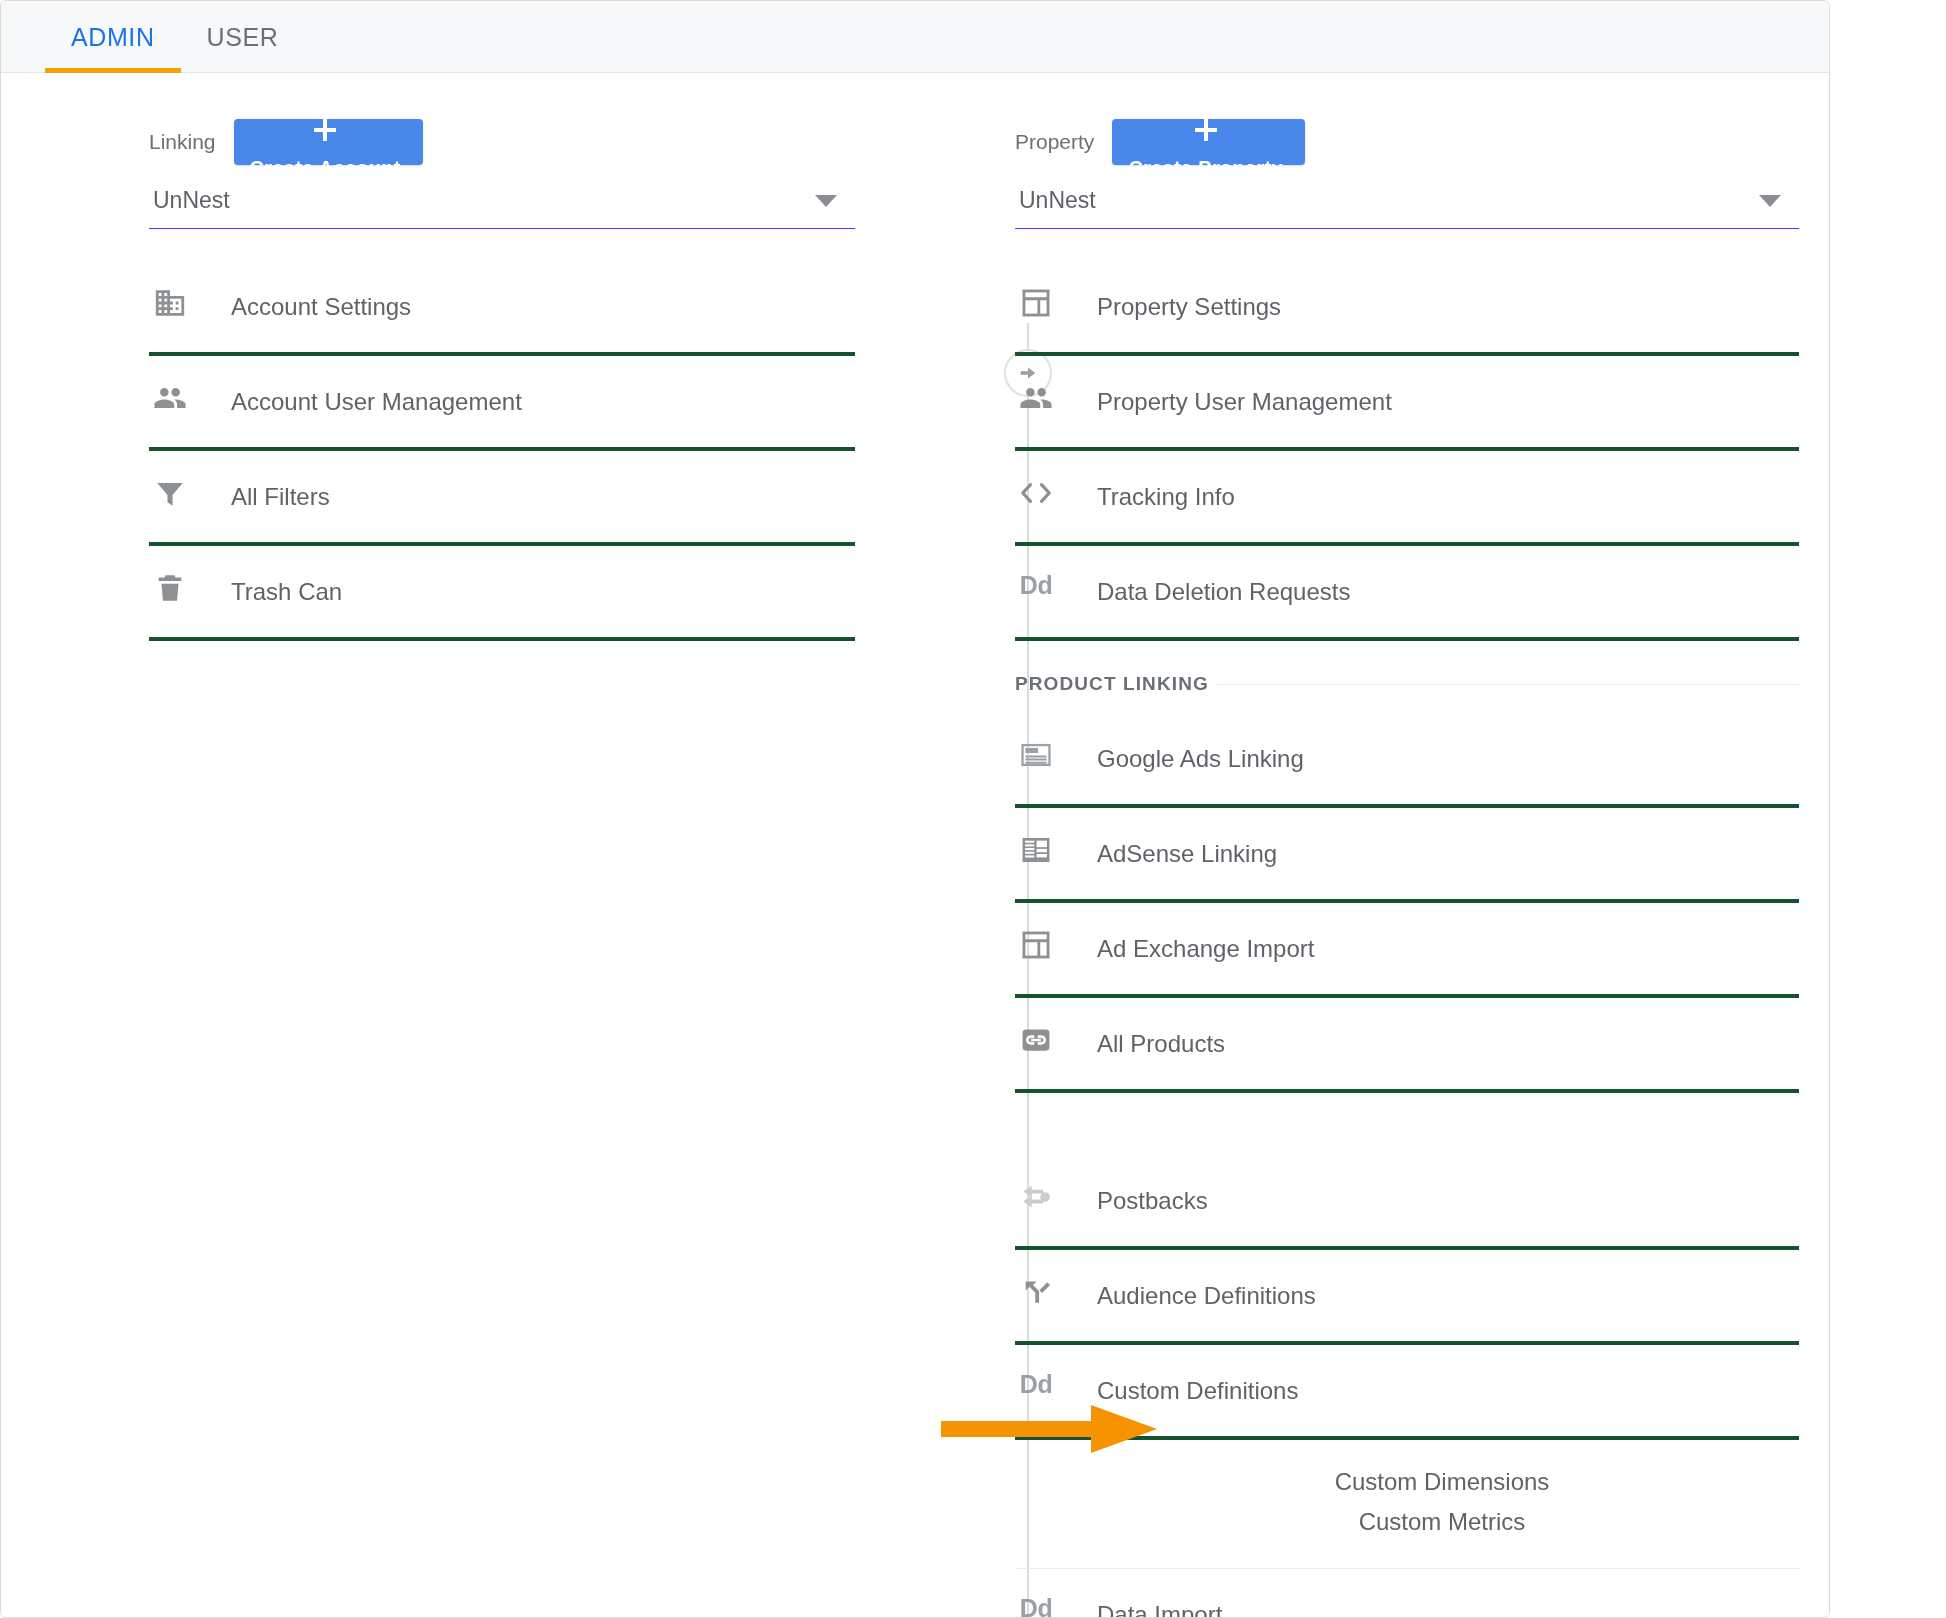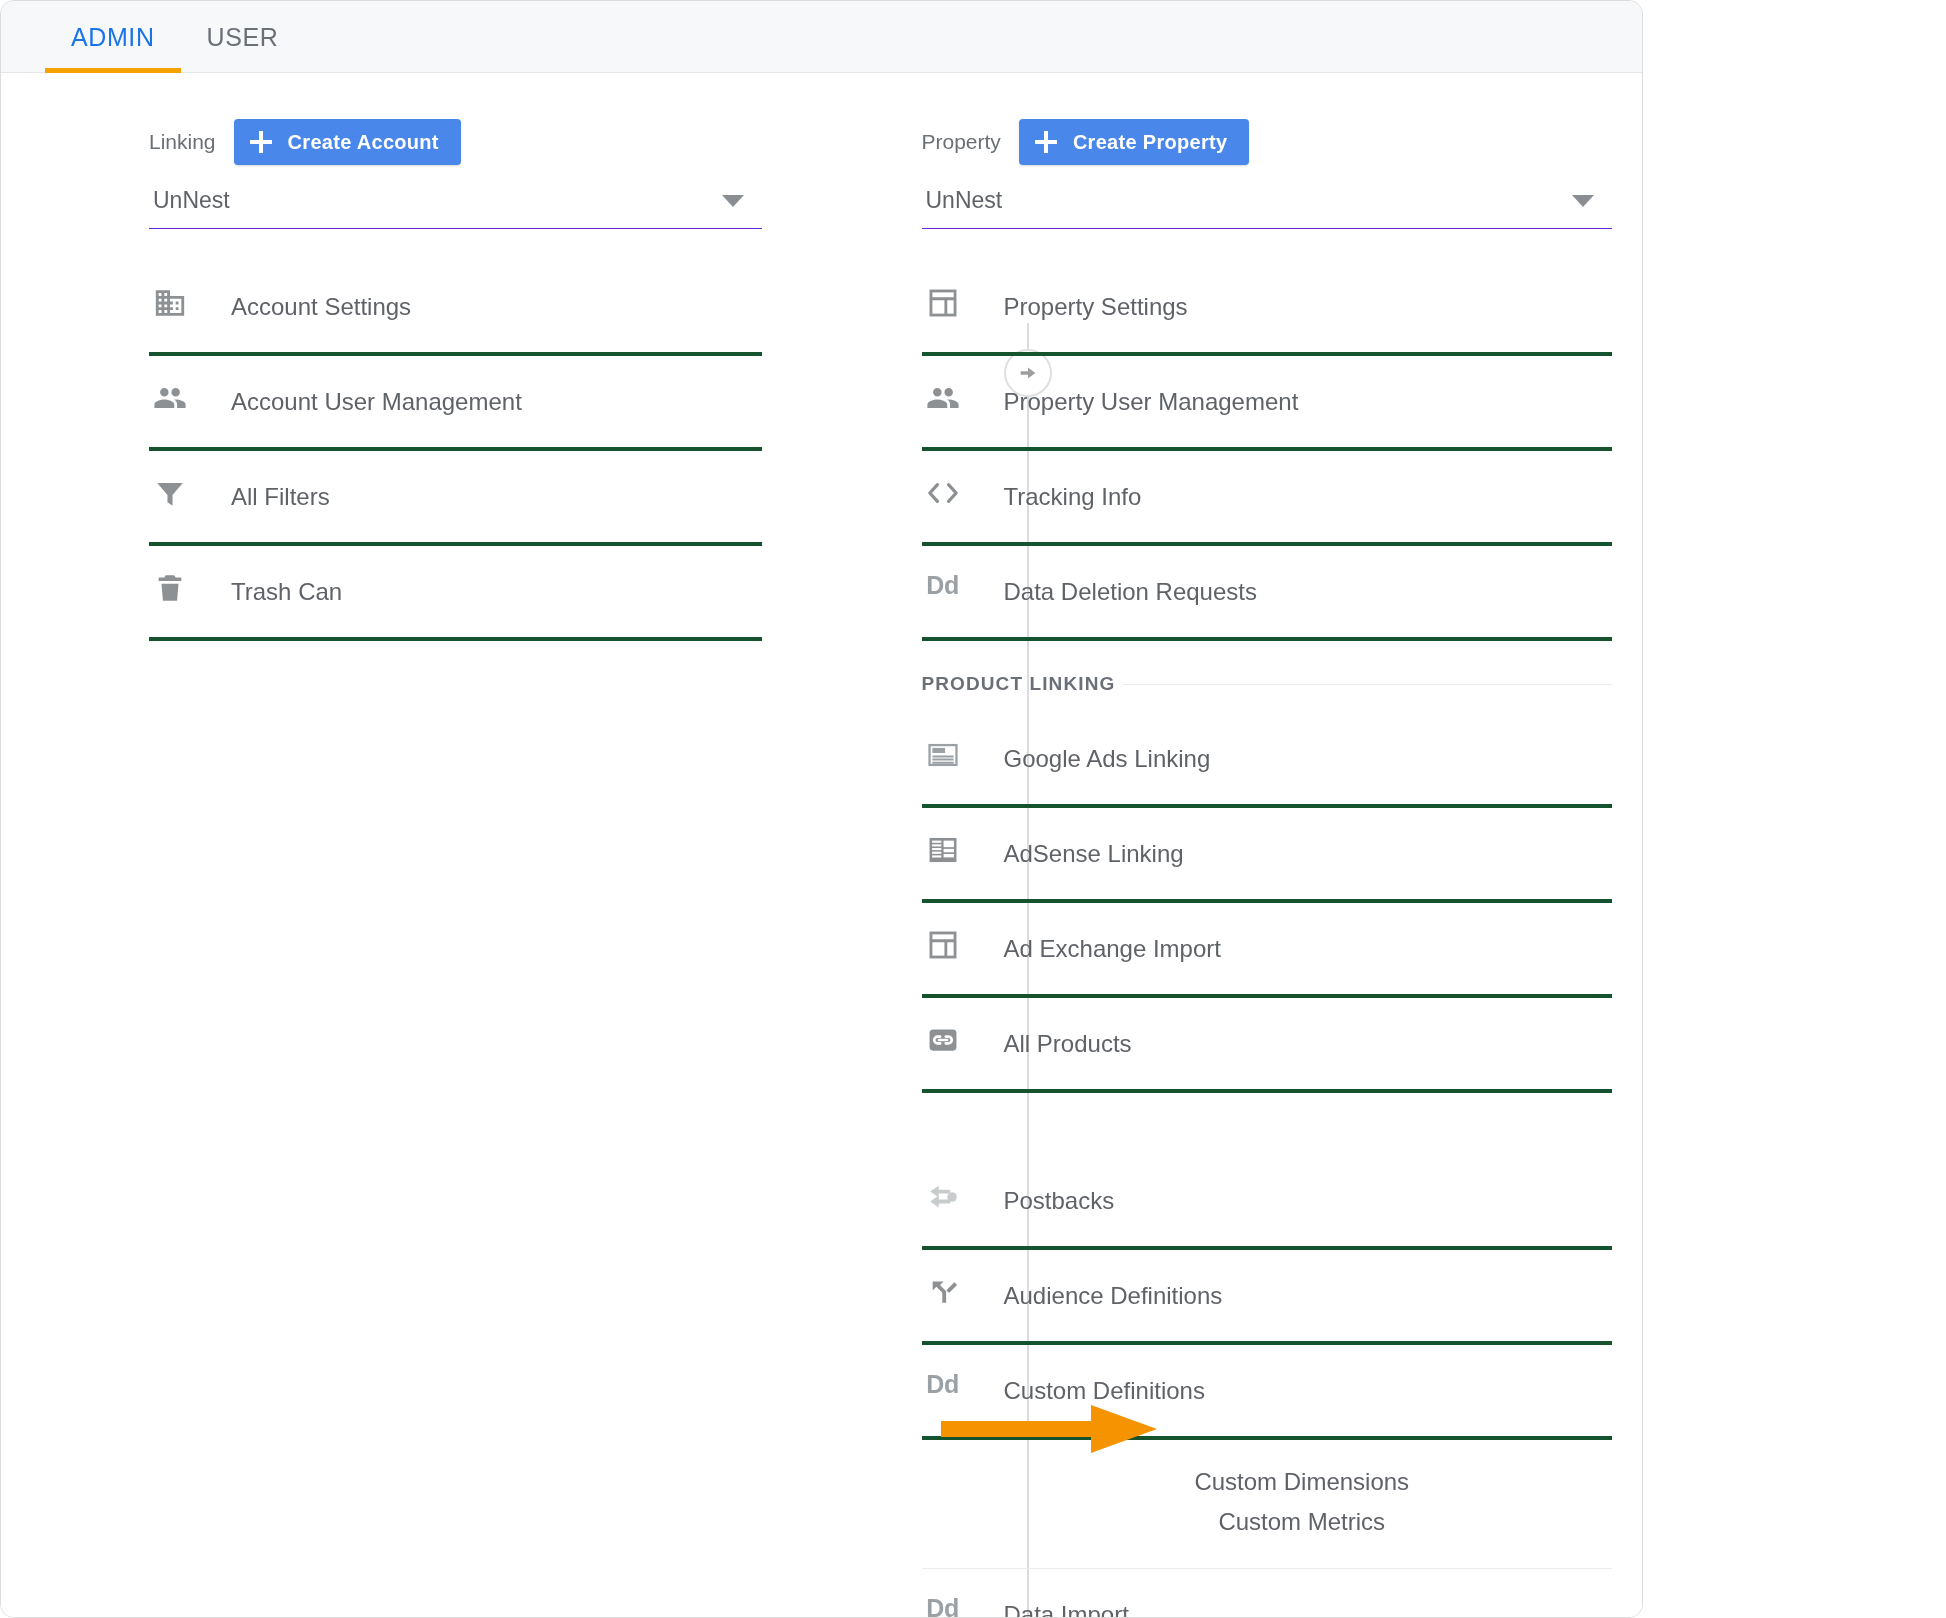--- a/index.html
+++ b/index.html
@@ -5,25 +5,25 @@
   * { box-sizing: border-box; margin: 0; padding: 0; }
   html, body {
     width: 1946px;
     height: 1618px;
     background: #ffffff;
     font-family: "Liberation Sans", sans-serif;
     overflow: hidden;
   }
   .app {
     position: relative;
-    width: 1643px;
+    width: 1830px;
     height: 1618px;
     background: #fff;
     border: 1px solid #dcdcdc;
-    border-radius: 14px;
+    border-radius: 6px;
     overflow: hidden;
   }
 
   
   .tabbar {
     position: relative;
     height: 72px;
     background: #f7f8fa;
     border-bottom: 1px solid #e4e6e9;
   }
@@ -112,20 +112,21 @@
     background: #4a87ea;
     border: none;
     border-radius: 4px;
     color: #fff;
     font-family: "Liberation Sans", sans-serif;
     font-size: 20px;
     font-weight: bold;
     letter-spacing: .3px;
     cursor: pointer;
     box-shadow: 0 1px 2px rgba(0,0,0,.16);
+    flex-direction: column;
   }
   .plus {
     position: relative;
     width: 22px; height: 22px;
     flex: 0 0 22px;
   }
   .plus::before, .plus::after {
     content: "";
     position: absolute;
     background: #fff;

